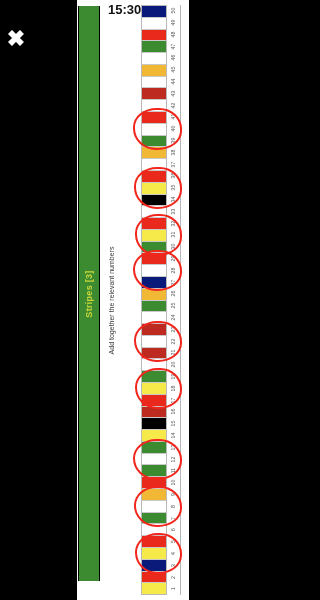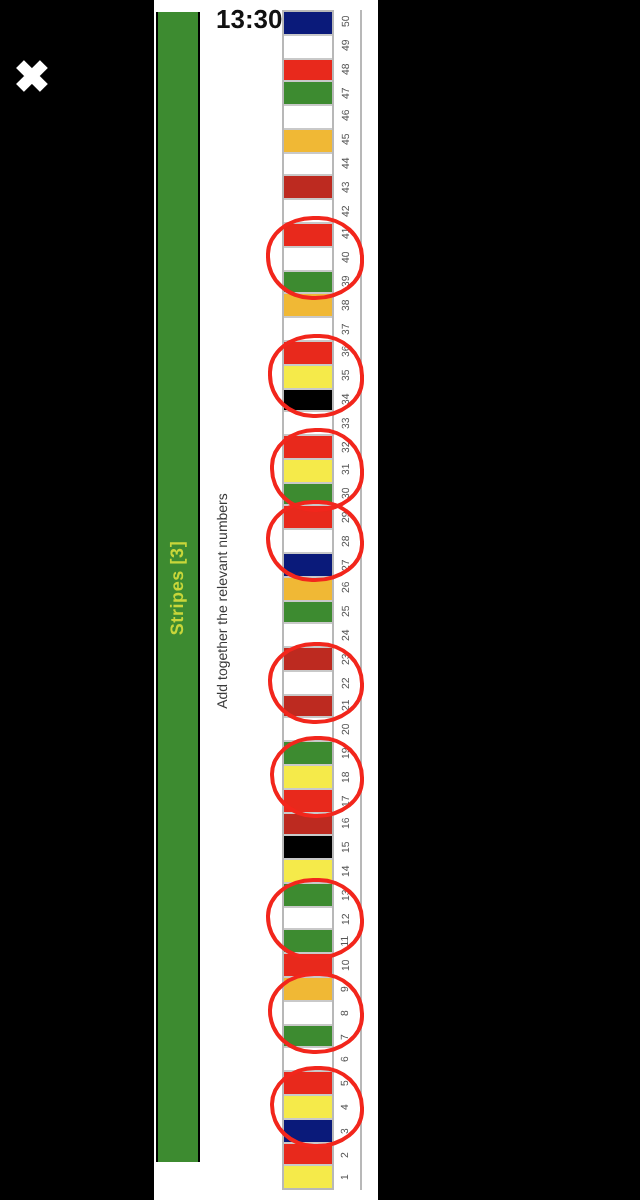--- a/index.html
+++ b/index.html
@@ -122,21 +122,21 @@
 </style>
 </head>
 <body>
 
 <div id="screen">
 
   <div id="close-btn">✖</div>
 
   <div id="page"></div>
 
-  <div id="clock">13:30</div>
+  <div id="clock">15:30</div>
 
   <div id="stripes-bar">
     <div id="stripes-label">Stripes [3]</div>
   </div>
 
   <div id="instruction">
     <span>Add together the relevant numbers</span>
   </div>
 
   <div id="strip">

